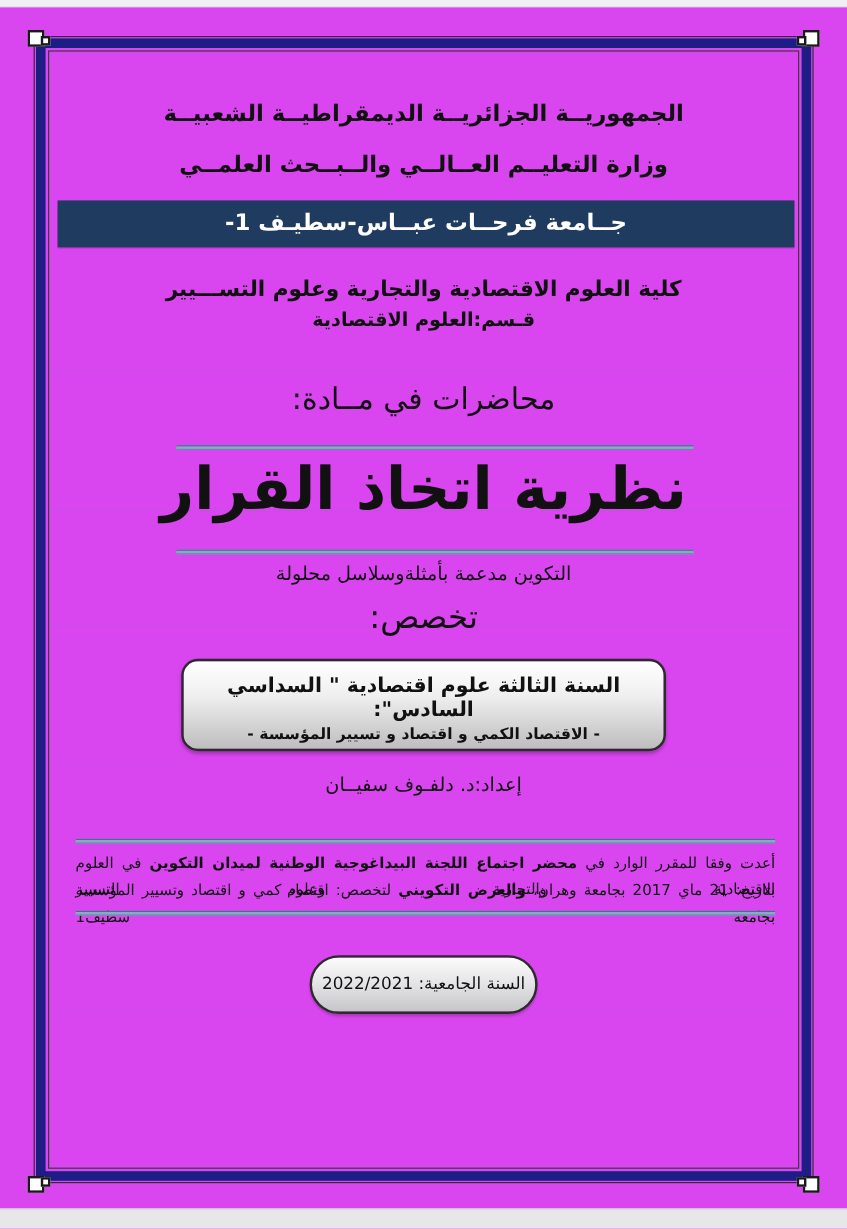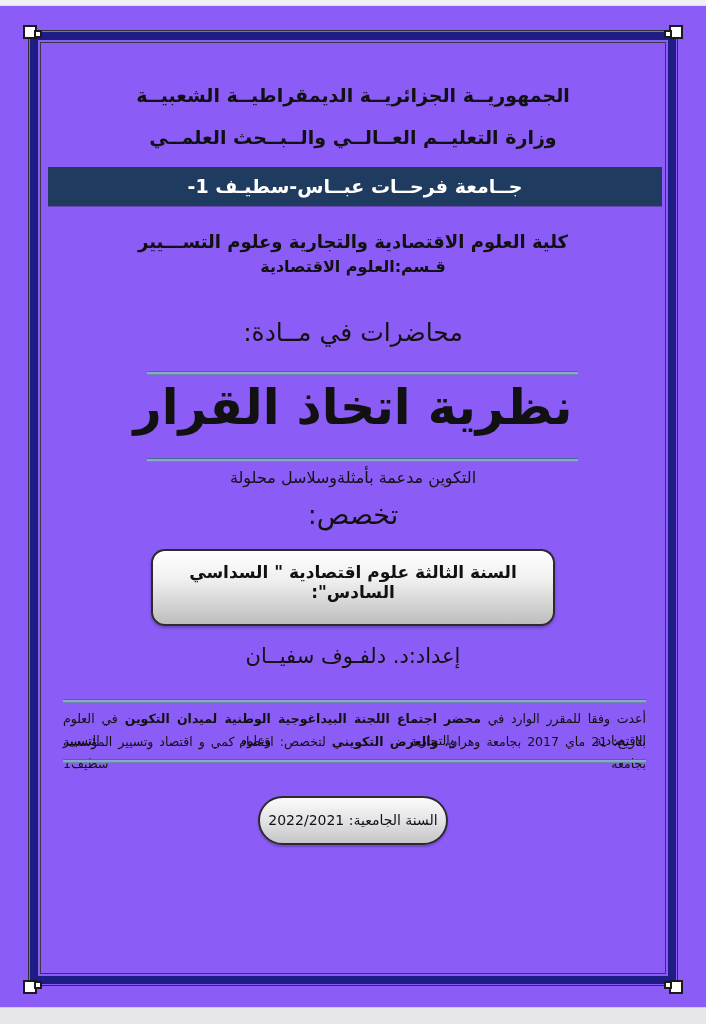--- a/index.html
+++ b/index.html
@@ -5,21 +5,21 @@
   :root{
     --navy-frame:#1d1d85;
     --navy-banner:#1f3c60;
     --rule-steel:#8ca8c8;
     --rule-edge:#4a6a92;
     --ink:#111111;
   }
   *{margin:0;padding:0;box-sizing:border-box;}
   html,body{background:#ffffff;}
   body{font-family:"DejaVu Sans", sans-serif;color:var(--ink);}
-  .page{position:relative;width:706px;height:1024px;margin:0 auto;background:#8b5cf6;overflow:hidden;}
+  .page{position:relative;width:706px;height:1024px;margin:0 auto;background:#d946ef;overflow:hidden;}
 
   
   .strip-top{position:absolute;left:0;top:0;width:706px;height:6px;background:#eef0f2;border-bottom:1px solid #e0e2e5;}
   .strip-bottom{position:absolute;left:0;top:1007px;width:706px;height:17px;background:#e7e7ea;border-top:1px solid #cfcfd4;}
 
   
   .scanline{position:absolute;left:45px;width:616px;height:1px;background:rgba(110,135,175,0.10);}
 
   
   .frame-outer{position:absolute;left:28px;top:30px;width:650px;height:956px;border:1px solid #2f2f33;}
@@ -53,21 +53,21 @@
   .subtitle{top:468px;font-size:16px;}
   .spec-label{top:499px;font-size:27px;}
 
   .spec-box{position:absolute;left:151px;top:549px;width:404px;height:77px;
             border:2px solid #2b2b2b;border-radius:14px;
             background:linear-gradient(#ffffff 0%,#efefef 40%,#bdbdbd 100%);
             text-align:center;direction:rtl;box-shadow:0 2px 3px rgba(0,0,0,0.25);}
   .spec-box .l1{margin-top:11px;font-size:17px;font-weight:bold;}
   .spec-box .l2{margin-top:3px;font-size:13px;font-weight:bold;}
 
-  .author{top:644px;font-size:21px;}
+  .author{top:644px;font-size:16px;}
 
   .sep{position:absolute;left:63px;width:583px;height:4px;background:var(--rule-steel);
        border-top:1px solid var(--rule-edge);border-bottom:1px solid #6c88ad;}
   .sep-1{top:699px;}
   .sep-2{top:759px;}
   .note-line{position:absolute;left:63px;width:583px;direction:rtl;font-size:12.5px;line-height:22px;
              text-align:justify;text-align-last:justify;}
   .note-1{top:708px;}
   .note-2{top:731px;}
   .note-line .b{font-weight:bold;}
@@ -121,20 +121,21 @@
 
   <div class="t dept">قـسم:العلوم الاقتصادية</div>
   <div class="rule rule-1"></div>
   <div class="t main-title">نظرية اتخاذ القرار</div>
   <div class="rule rule-2"></div>
   <div class="t subtitle">التكوين مدعمة بأمثلةوسلاسل محلولة</div>
 
   <div class="t spec-label">تخصص:</div>
   <div class="spec-box">
     <div class="l1">السنة الثالثة علوم اقتصادية " السداسي السادس":</div>
+    <div class="l2">-   الاقتصاد الكمي و اقتصاد و تسيير المؤسسة -</div>
   </div>
 
   <div class="t author">إعداد:د. دلفـوف سفيــان</div>
 
   <div class="sep sep-1"></div>
   <div class="note-line note-1"><span>أعدت وفقا للمقرر الوارد في </span><span class="b">محضر اجتماع اللجنة البيداغوجية الوطنية لميدان التكوين</span><span> في العلوم الاقتصادية والتجارية وعلوم التسيير</span></div>
   <div class="note-line note-2"><span>بتاريخ: 21 ماي 2017 بجامعة وهران، </span><span class="b">والعرض التكويني</span><span> لتخصص: اقتصاد كمي و اقتصاد وتسيير المؤسسة بجامعة سطيف1</span></div>
   <div class="sep sep-2"></div>
 
   <div class="year-oval">السنة الجامعية: 2022/2021</div>

